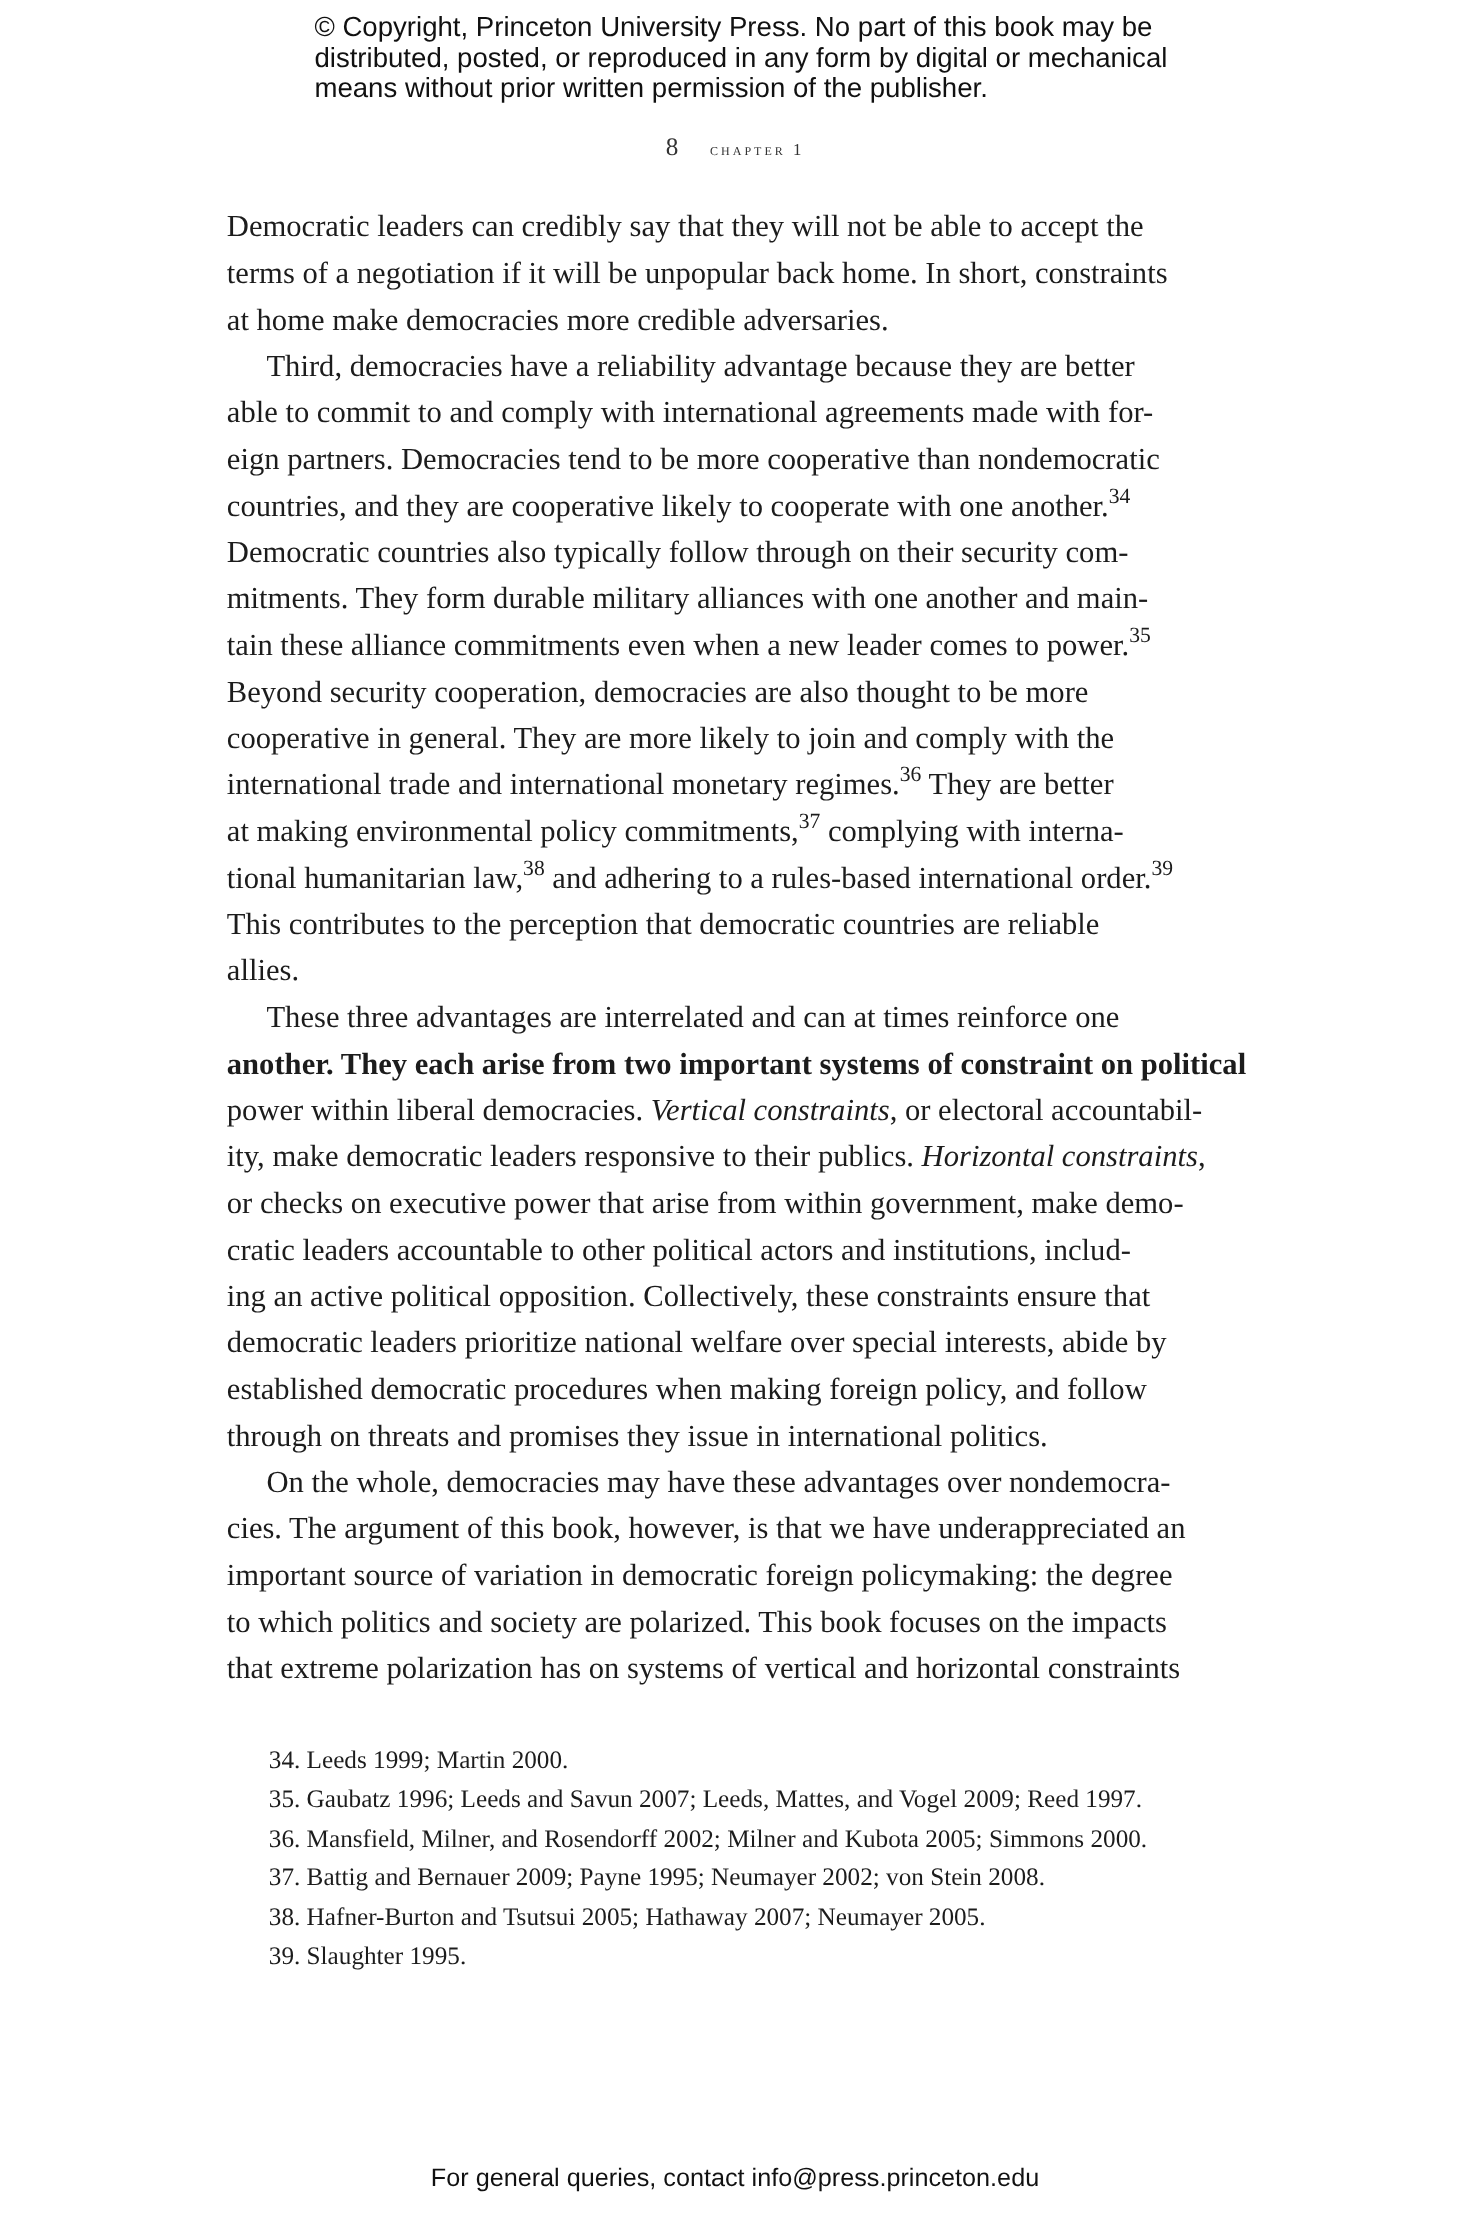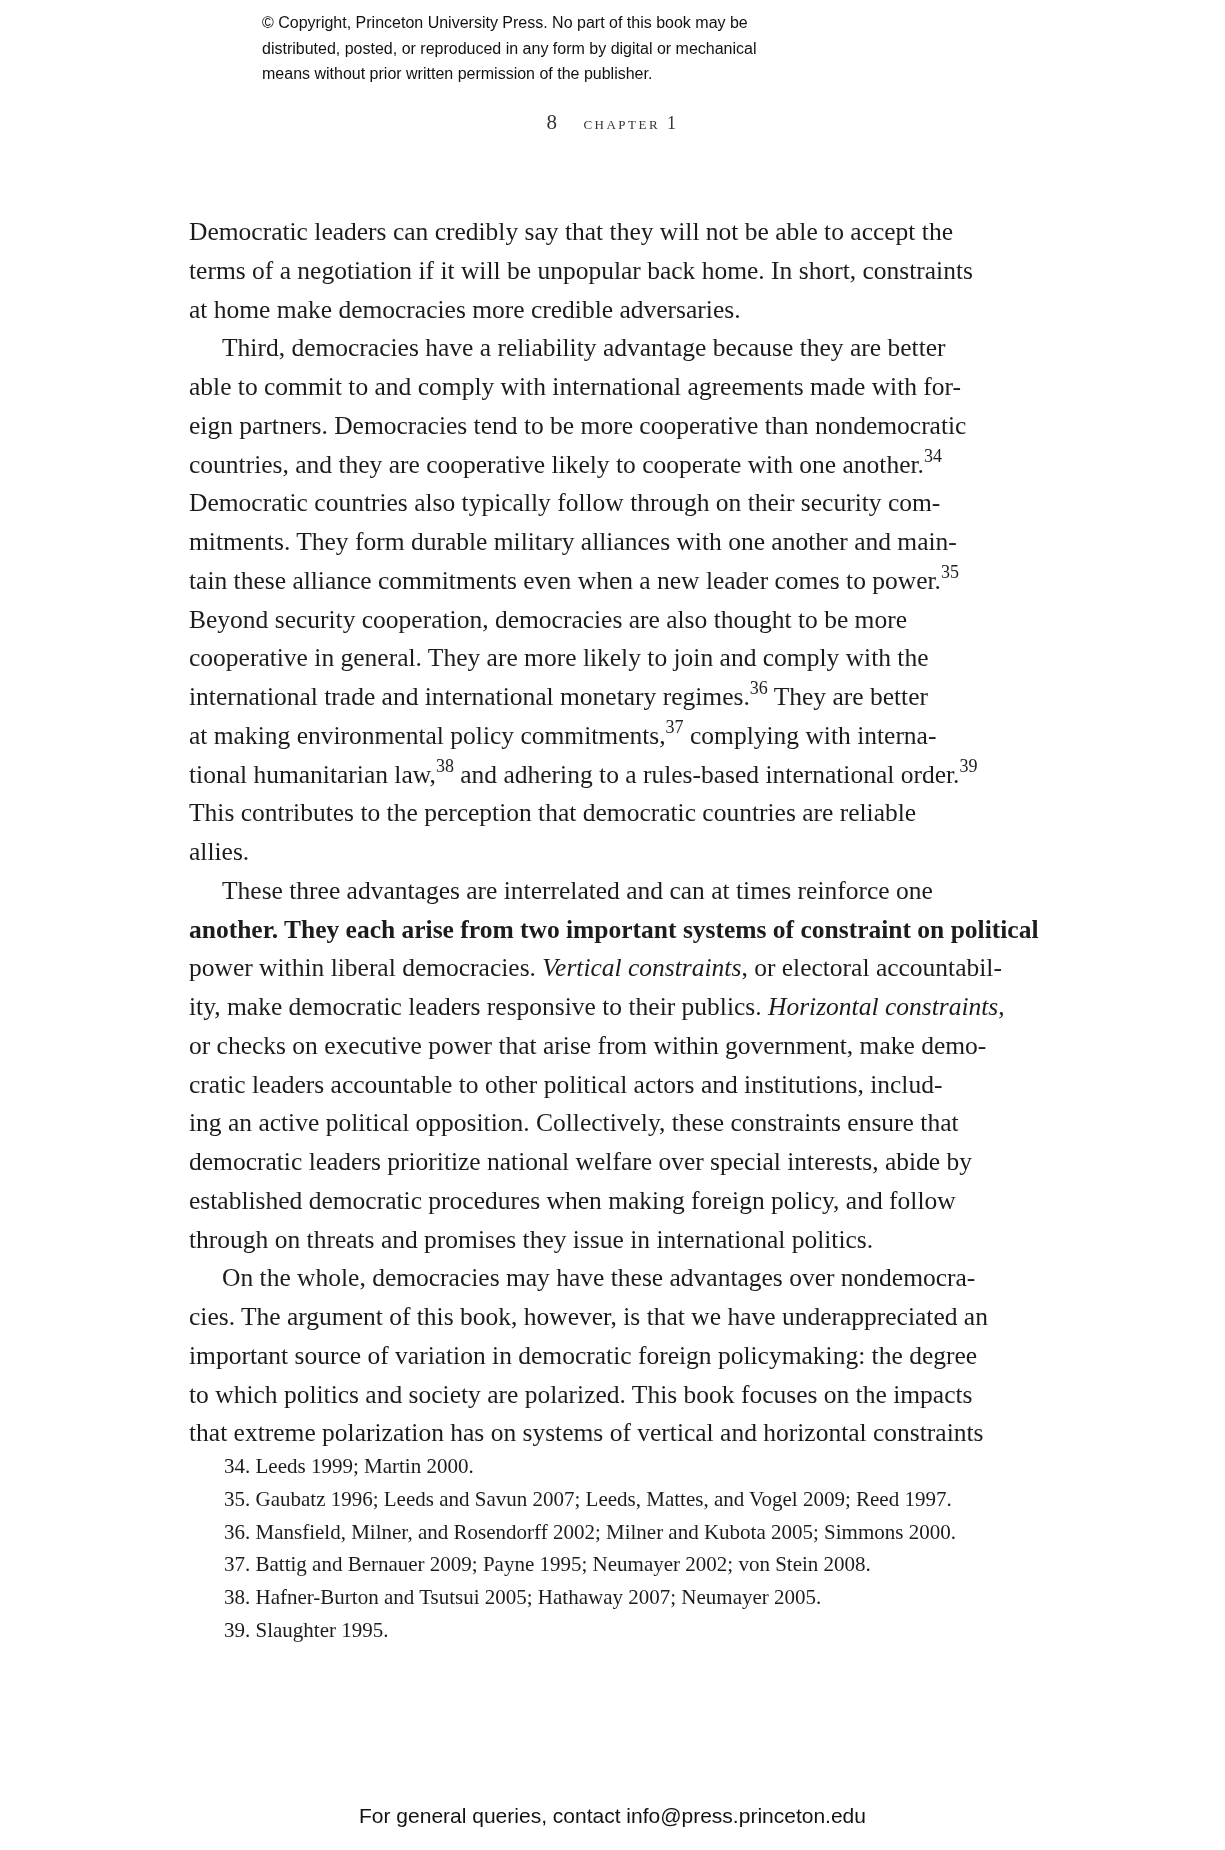--- a/index.html
+++ b/index.html
@@ -1,25 +1,25 @@
 <!DOCTYPE html>
 <html><head>
 <meta charset="utf-8">
 <style>
   html, body { margin: 0; padding: 0; background: #ffffff; }
   body { width: 1225px; height: 1850px; position: relative; overflow: hidden; color: #1c1c1c; }
   .copyright { position: absolute; left: 262px; top: 10px; width: 720px;
-    font-family: "Liberation Sans", sans-serif; font-size: 16px; line-height: 25.5px; color: #111; }
+    font-family: "Liberation Sans", sans-serif; font-size: 23px; line-height: 25.5px; color: #111; }
   .copyright div { white-space: nowrap; }
   .running-head { position: absolute; left: 0; width: 1225px; top: 110px; text-align: center;
     font-family: "Liberation Serif", serif; font-size: 21px; color: #333; letter-spacing: 0.5px; }
   .running-head .pg { margin-right: 26px; }
-  .running-head .ch { font-variant: small-caps; letter-spacing: 2.5px; text-transform: lowercase; font-size: 18px; }
+  .running-head .ch { font-variant: small-caps; letter-spacing: 2.5px; text-transform: lowercase; font-size: 14px; }
   .body-text { position: absolute; left: 189px; top: 170px; width: 868px;
-    font-family: "Liberation Serif", serif; font-size: 25.5px; color: #1c1c1c; margin-top: 43px; }
+    font-family: "Liberation Serif", serif; font-size: 25.5px; color: #1c1c1c; }
   .line { height: 38.75px; line-height: 38.75px; white-space: nowrap; text-align: justify; text-align-last: justify; }
   .line.last { text-align-last: left; }
   .line.indent { padding-left: 33px; }
   .line sup { font-size: 18px; line-height: 0; vertical-align: 0; position: relative; top: -11px; }
   .line em { font-style: italic; }
   .footnotes { position: absolute; left: 224px; top: 1450px; font-family: "Liberation Serif", serif;
     font-size: 21px; color: #1c1c1c; }
   .fn { height: 32.8px; line-height: 32.8px; white-space: nowrap; }
   .footer { position: absolute; left: 0; width: 1225px; top: 1804px; text-align: center;
     font-family: "Liberation Sans", sans-serif; font-size: 21px; color: #111; }

